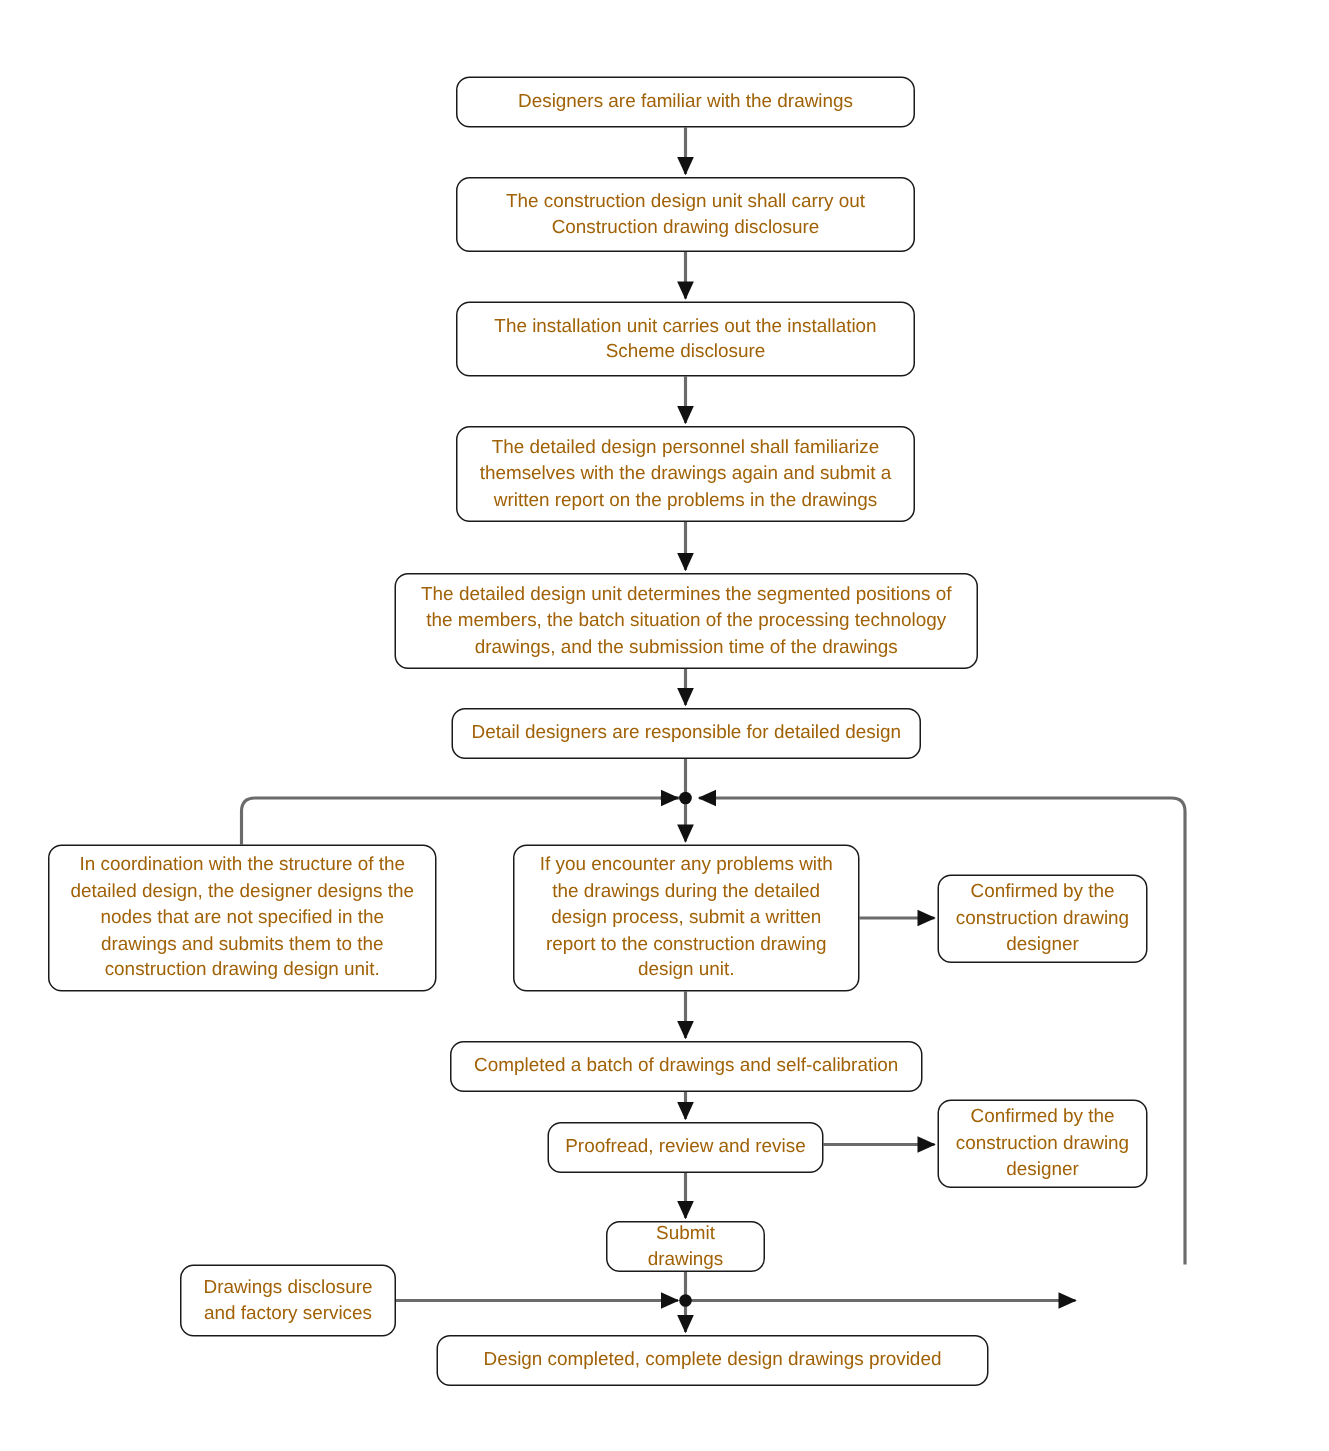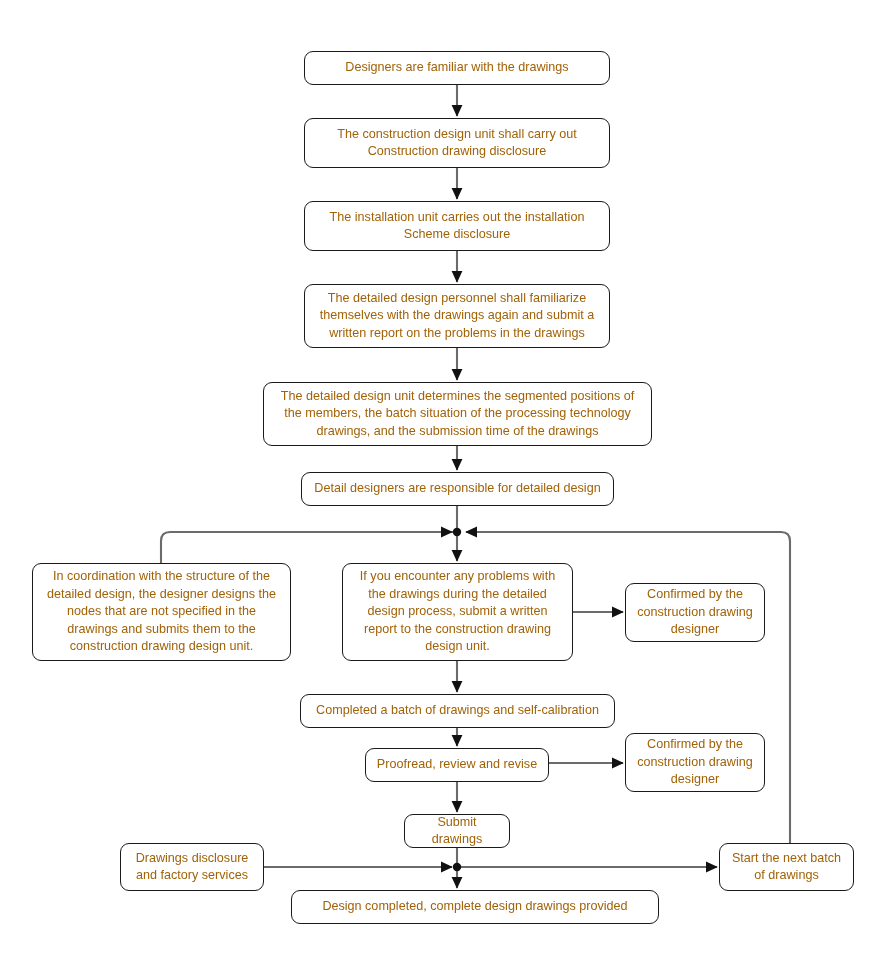--- a/index.html
+++ b/index.html
@@ -118,20 +118,17 @@
   </div>
   <div class="node" style="left:625px;top:733px;width:140px;height:59px;">
     <span>Confirmed by the construction drawing designer</span>
   </div>
   <div class="node" style="left:404px;top:814px;width:106px;height:34px;">
     <span>Submit drawings</span>
   </div>
   <div class="node" style="left:120px;top:843px;width:144px;height:48px;">
     <span>Drawings disclosure and factory services</span>
   </div>
-  <div class="node" style="left:719px;top:843px;width:135px;height:48px;">
-    <span>Start the next batch of drawings</span>
-  </div>
   <div class="node" style="left:291px;top:890px;width:368px;height:34px;">
     <span>Design completed, complete design drawings provided</span>
   </div>
 
 </div>
 
 </body></html>

